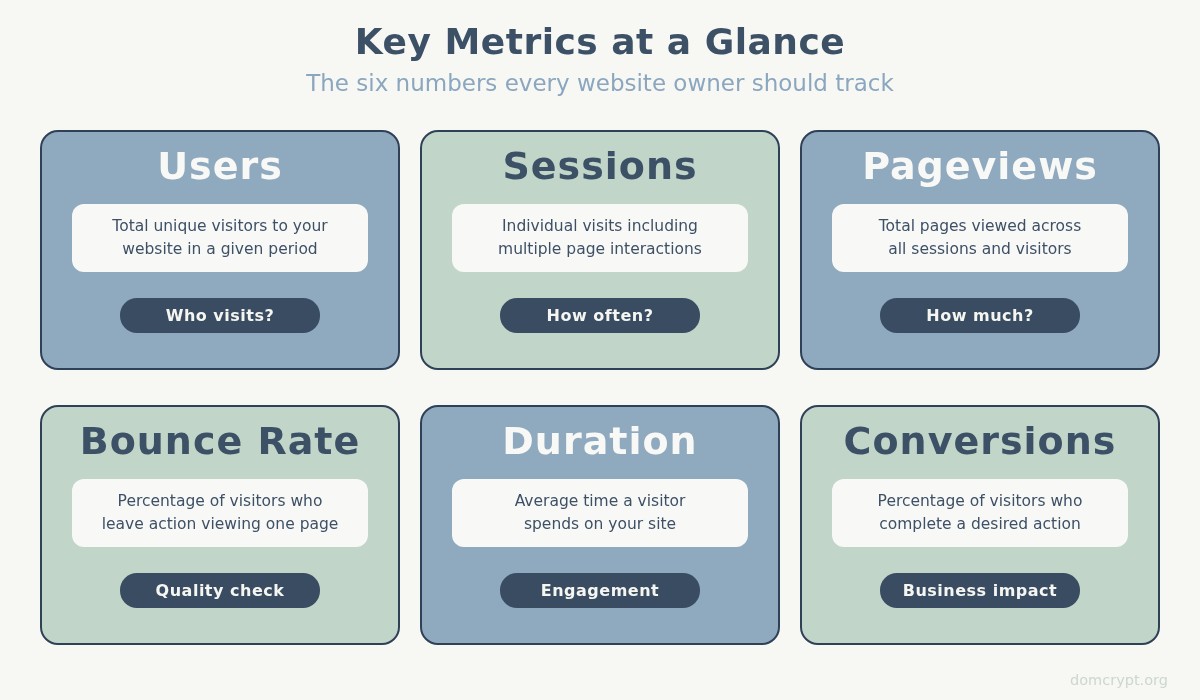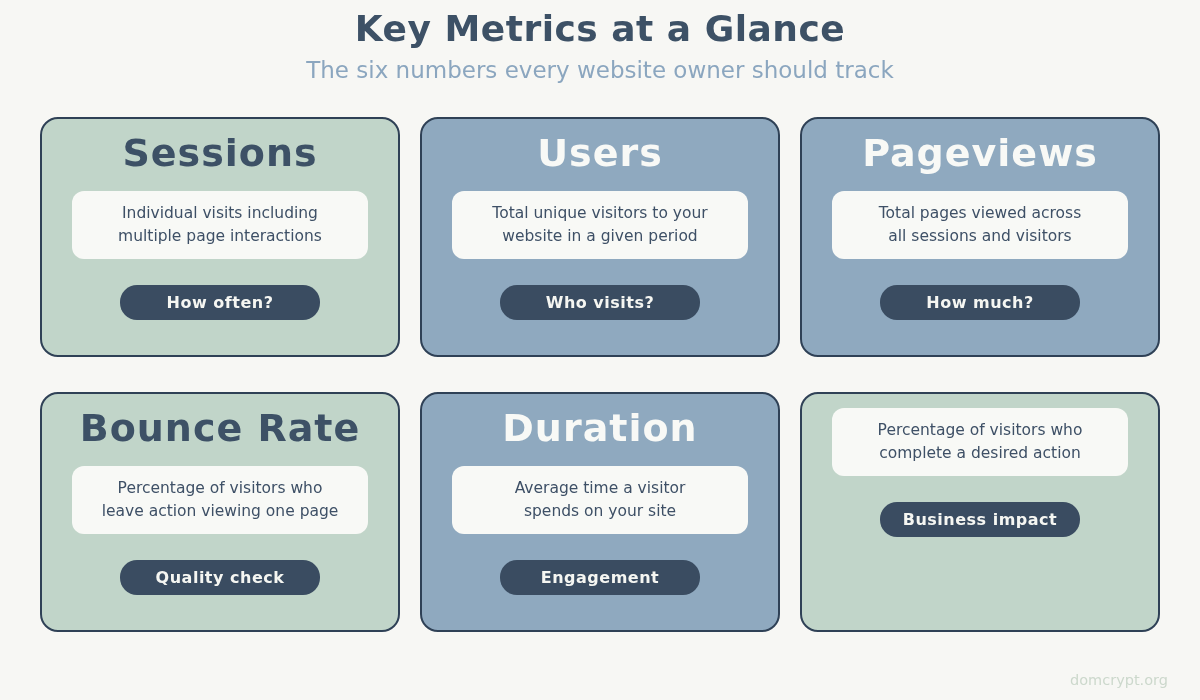--- a/index.html
+++ b/index.html
@@ -2,21 +2,21 @@
 <html><head>
 <meta charset="utf-8">
 <style>
   * { box-sizing: border-box; margin: 0; padding: 0; }
   html, body {
     width: 1200px; height: 700px;
     background: #f7f7f4;
     font-family: "DejaVu Sans", "Liberation Sans", sans-serif;
     overflow: hidden;
   }
-  .header { text-align: center; padding-top: 8px; }
+  .header { text-align: center; padding-top: 21px; }
   .page-title {
     font-size: 36px;
     font-weight: bold;
     color: #3d5166;
     letter-spacing: 0.5px;
     line-height: 1.15;
   }
   .page-subtitle {
     margin-top: 7px;
     font-size: 23px;
@@ -93,36 +93,36 @@
 </head>
 <body>
 
 <div class="header">
   <div class="page-title">Key Metrics at a Glance</div>
   <div class="page-subtitle">The six numbers every website owner should track</div>
 </div>
 
 <div class="grid">
 
+  <div class="card card--blue">
+    <div class="card-title">Users</div>
+    <div class="card-desc">
+      <span>Total unique visitors to your</span>
+      <span>website in a given period</span>
+    </div>
+    <div class="card-badge">Who visits?</div>
+  </div>
+
   <div class="card card--green">
     <div class="card-title">Sessions</div>
     <div class="card-desc">
       <span>Individual visits including</span>
       <span>multiple page interactions</span>
     </div>
     <div class="card-badge">How often?</div>
-  </div>
-
-  <div class="card card--blue">
-    <div class="card-title">Users</div>
-    <div class="card-desc">
-      <span>Total unique visitors to your</span>
-      <span>website in a given period</span>
-    </div>
-    <div class="card-badge">Who visits?</div>
   </div>
 
   <div class="card card--blue">
     <div class="card-title">Pageviews</div>
     <div class="card-desc">
       <span>Total pages viewed across</span>
       <span>all sessions and visitors</span>
     </div>
     <div class="card-badge">How much?</div>
   </div>
@@ -139,20 +139,21 @@
   <div class="card card--blue">
     <div class="card-title">Duration</div>
     <div class="card-desc">
       <span>Average time a visitor</span>
       <span>spends on your site</span>
     </div>
     <div class="card-badge">Engagement</div>
   </div>
 
   <div class="card card--green">
+    <div class="card-title">Conversions</div>
     <div class="card-desc">
       <span>Percentage of visitors who</span>
       <span>complete a desired action</span>
     </div>
     <div class="card-badge">Business impact</div>
   </div>
 
 </div>
 
 <div class="footer">domcrypt.org</div>

